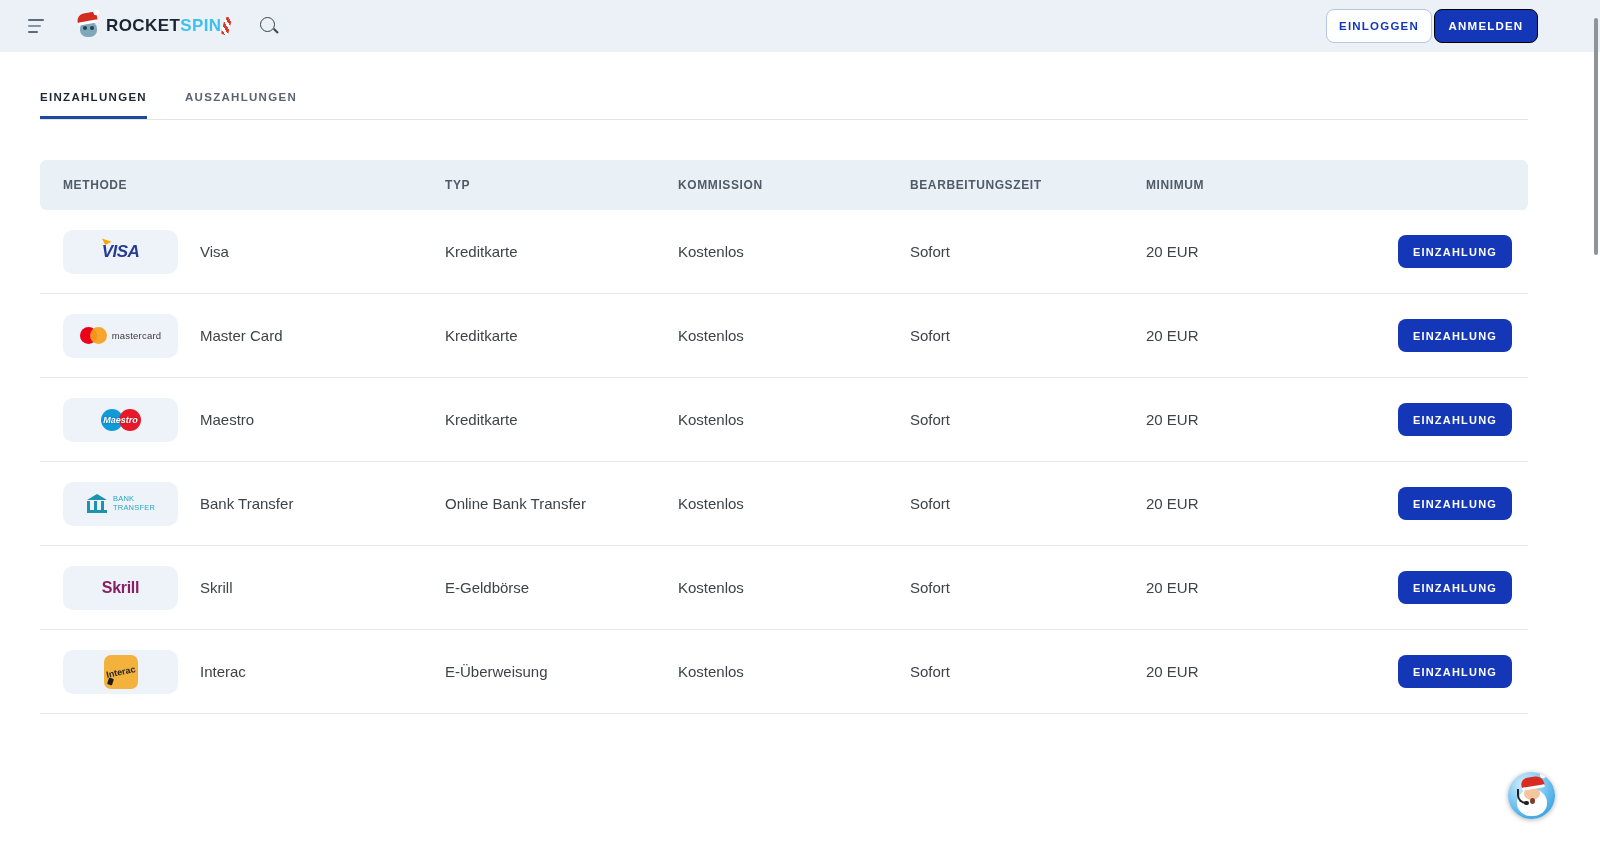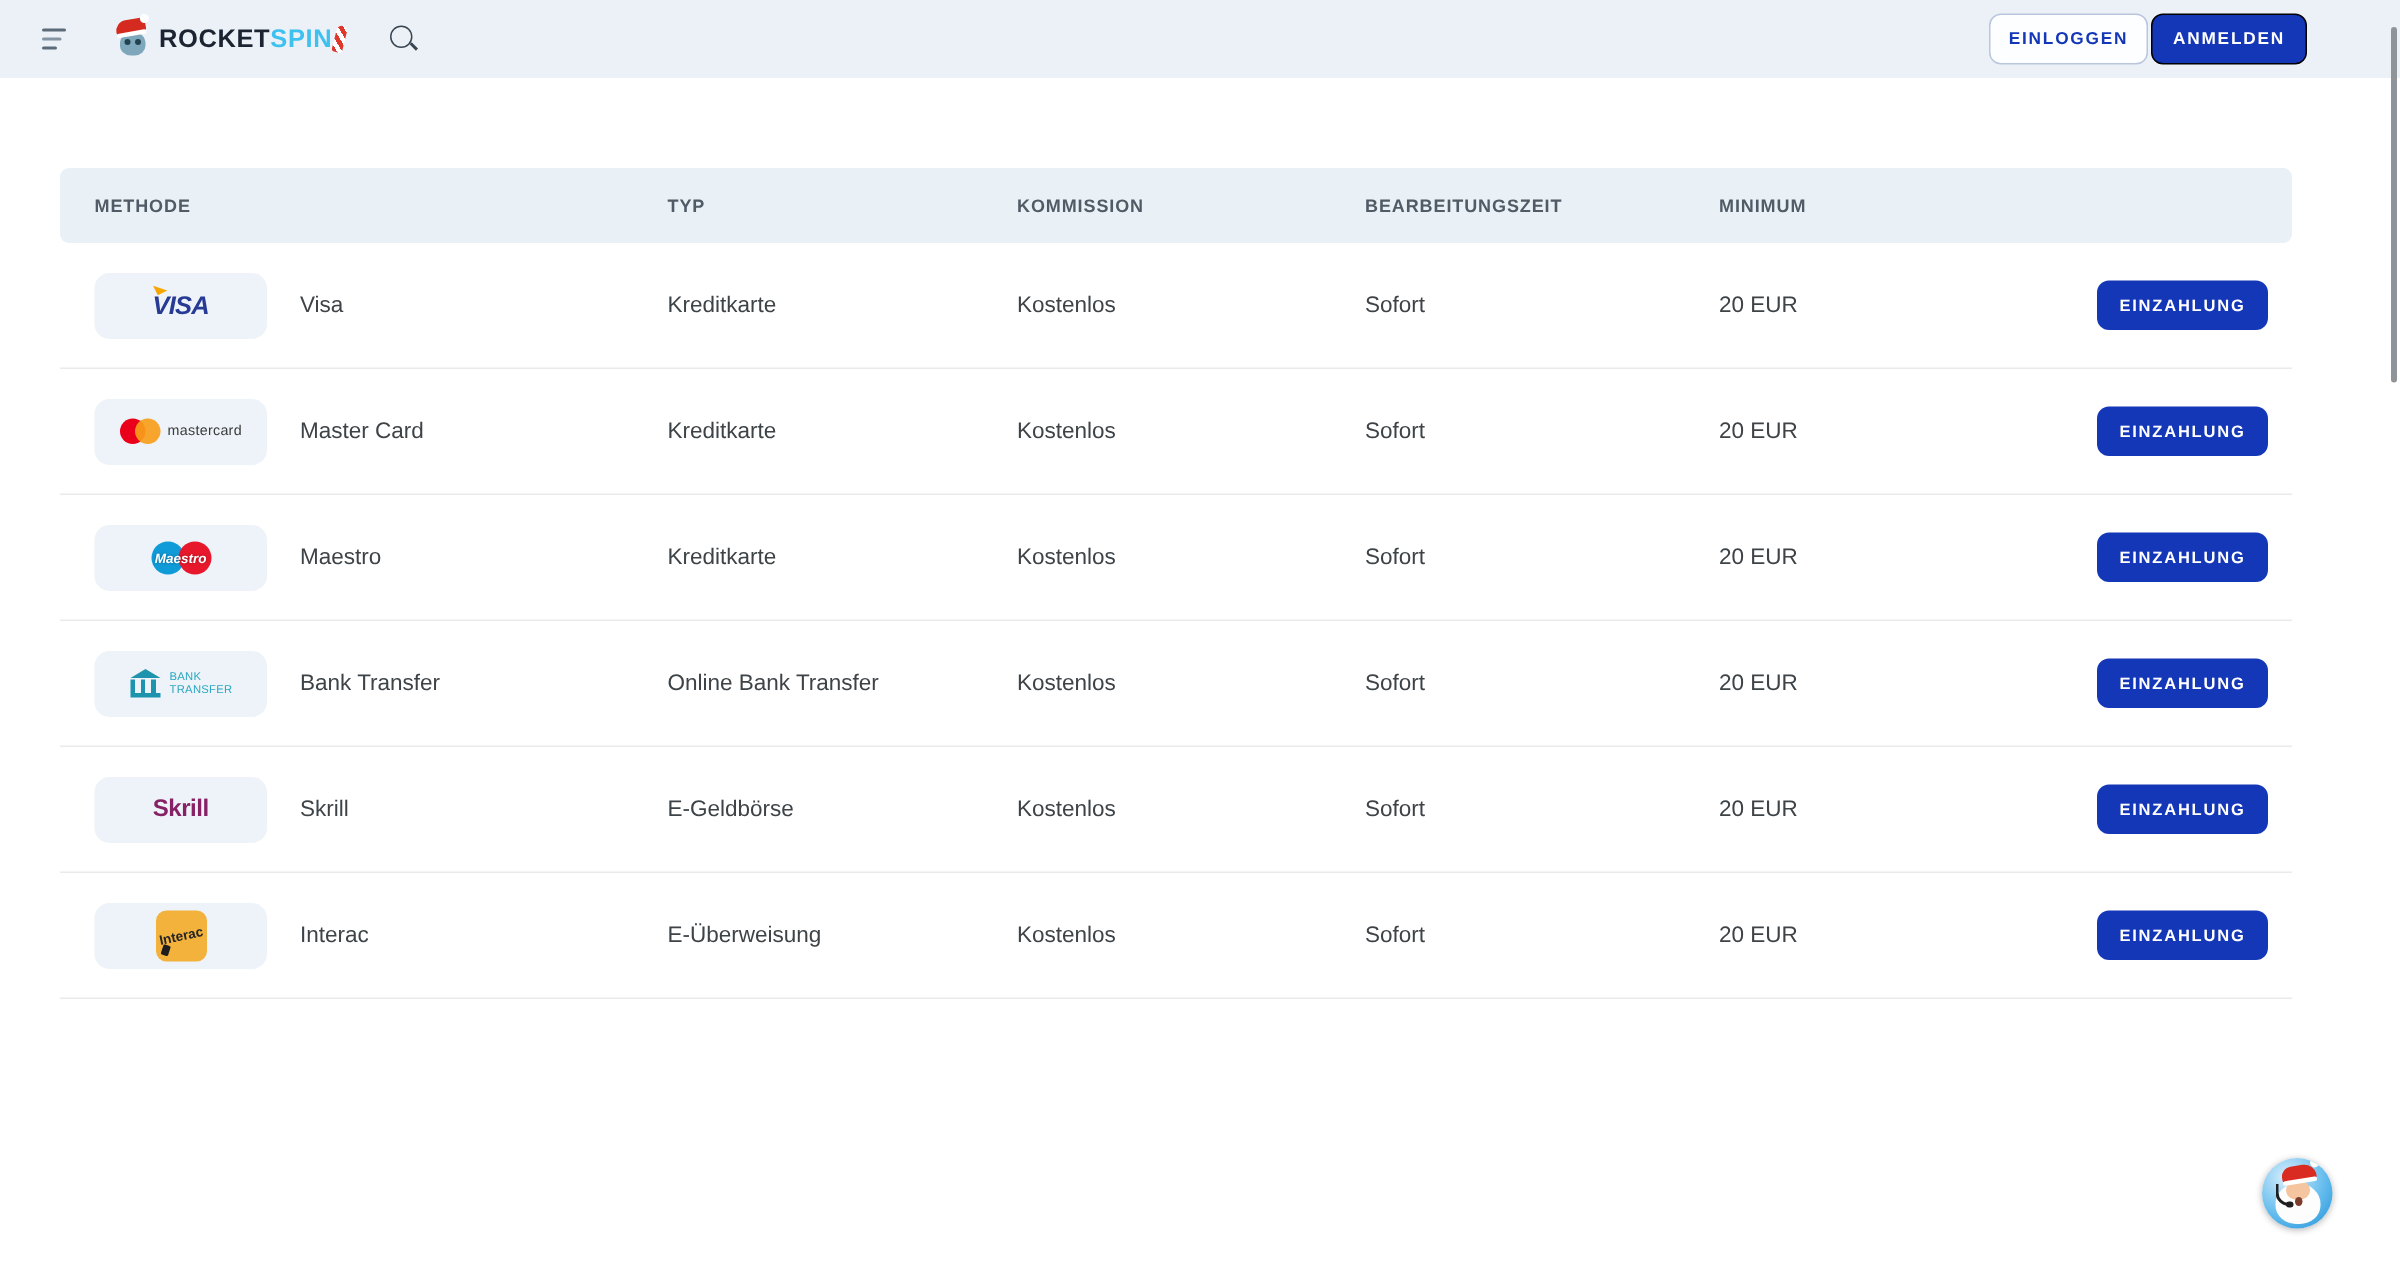--- a/index.html
+++ b/index.html
@@ -44,21 +44,21 @@
   
   main { padding:0 72px 0 40px; }
   h1 { margin-top:5px; font-family:"DejaVu Sans","Liberation Sans",sans-serif; font-size:45px; line-height:1;
      font-weight:800; letter-spacing:-.5px; color:#3f4043; }
   .tabs { display:flex; gap:38px; margin-top:39px; border-bottom:1px solid #e4e4e4; }
   .tab { font-size:11.5px; font-weight:700; letter-spacing:1.3px; color:#5a6470; padding-bottom:13px;
      border-bottom:3px solid transparent; cursor:pointer; }
   .tab.active { color:#1c2733; border-bottom-color:#1b4a9e; }
   .desc { margin-top:25px; font-size:15px; color:#5f6265; }
 
-  .table { margin-top:60px; }
+  .table { margin-top:40px; }
   .thead, .row { display:grid; grid-template-columns:115px 267px 233px 232px 236px 252px 114px;
      align-items:center; padding:0 16px 0 23px; }
   .thead { height:50px; background:#e9f1f6; border-radius:6px; }
   .th { font-size:12px; font-weight:700; letter-spacing:.6px; color:#505b66; }
   .th.method { grid-column:1 / 3; }
   .row { height:84px; border-bottom:1px solid #eaeaea; background:#fff; }
   .cell { font-size:15px; color:#3d4347; }
   .cell.name { padding-left:22px; }
   .logobox { width:115px; height:44px; background:#edf3f8; border-radius:10px;
      display:flex; align-items:center; justify-content:center; }
@@ -133,20 +133,24 @@
     <div class="auth">
       <button class="ghost">EINLOGGEN</button>
       <button class="solid">ANMELDEN</button>
     </div>
   </header>
 
   <div class="scroll-thumb"></div>
 
   <main>
 
+    <div class="tabs">
+      <div class="tab active">EINZAHLUNGEN</div>
+      <div class="tab">AUSZAHLUNGEN</div>
+    </div>
 
 
     <div class="table">
       <div class="thead">
         <div class="th method">METHODE</div>
         <div class="th">TYP</div>
         <div class="th">KOMMISSION</div>
         <div class="th">BEARBEITUNGSZEIT</div>
         <div class="th">MINIMUM</div>
         <div class="th"></div>

